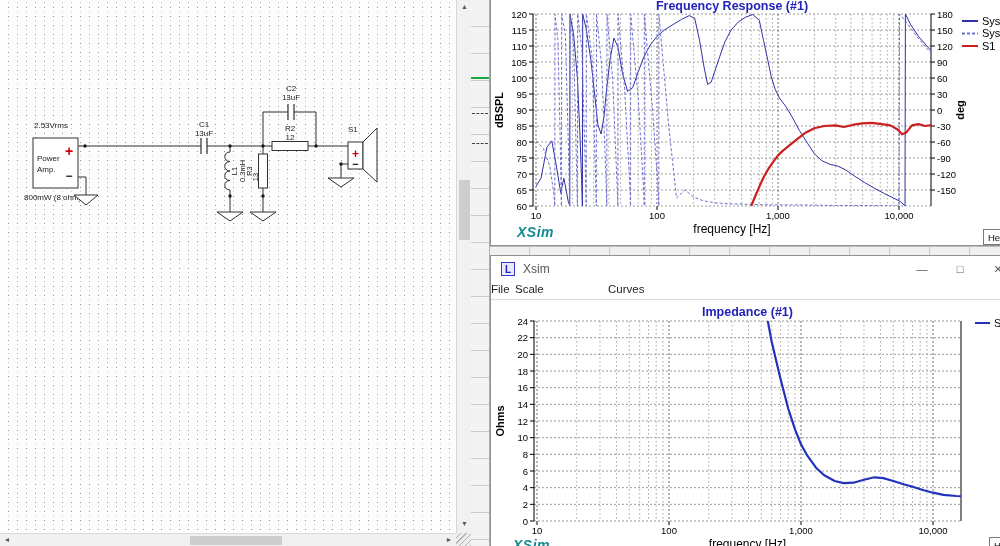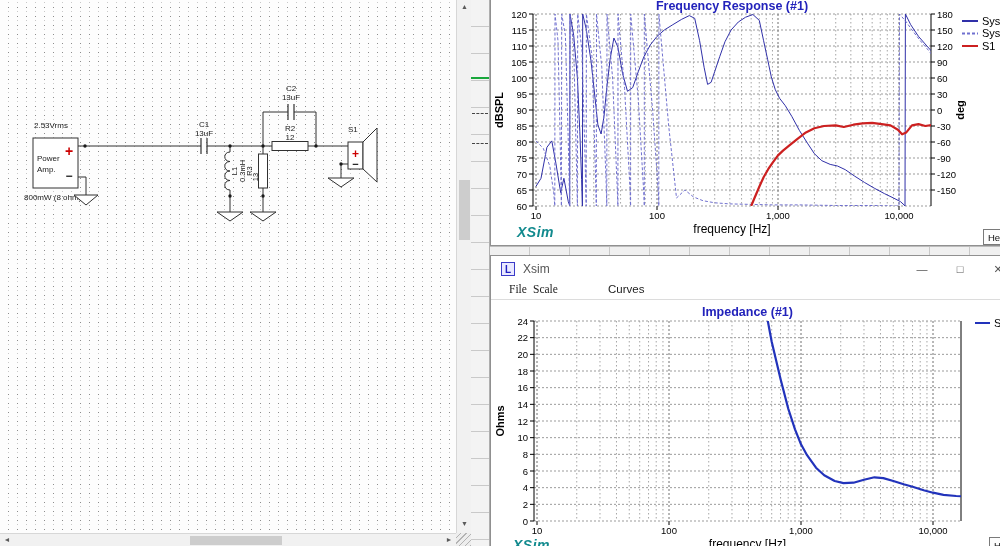--- a/index.html
+++ b/index.html
@@ -274,22 +274,22 @@
 
   <div class="abs chart-win" id="imp-win">
     <div class="titlebar">
       <div class="win-icon">L</div>
       <div class="win-title">Xsim</div>
       <div class="win-ctl" style="left:420px;">—</div>
       <div class="win-ctl" style="left:458px;">□</div>
       <div class="win-ctl" style="left:496px;">✕</div>
     </div>
     <div class="menubar">
-      <div class="menu-item" style="left:18px;font-family:Liberation Serif, serif;">File</div>
-      <div class="menu-item" style="left:42px;font-family:Liberation Serif, serif;">Scale</div>
+      <div class="menu-item" style="left:0;">File</div>
+      <div class="menu-item" style="left:24px;">Scale</div>
       <div class="menu-item" style="left:83px;margin-left:34px;">Curves</div>
     </div>
     <svg class="chart-svg" id="chart1" width="510" height="291" font-family="Liberation Sans, sans-serif">
         <defs>
           <clipPath id="chart1c">
             <rect x="43" y="65" width="427" height="200"></rect>
           </clipPath>
         </defs>
         <line x1="43" x2="470" y1="265" y2="265" stroke="#9b9b9b" stroke-dasharray="2,2"></line>
         <line x1="43" x2="470" y1="248.33333333333334" y2="248.33333333333334" stroke="#9b9b9b" stroke-dasharray="2,2"></line>

